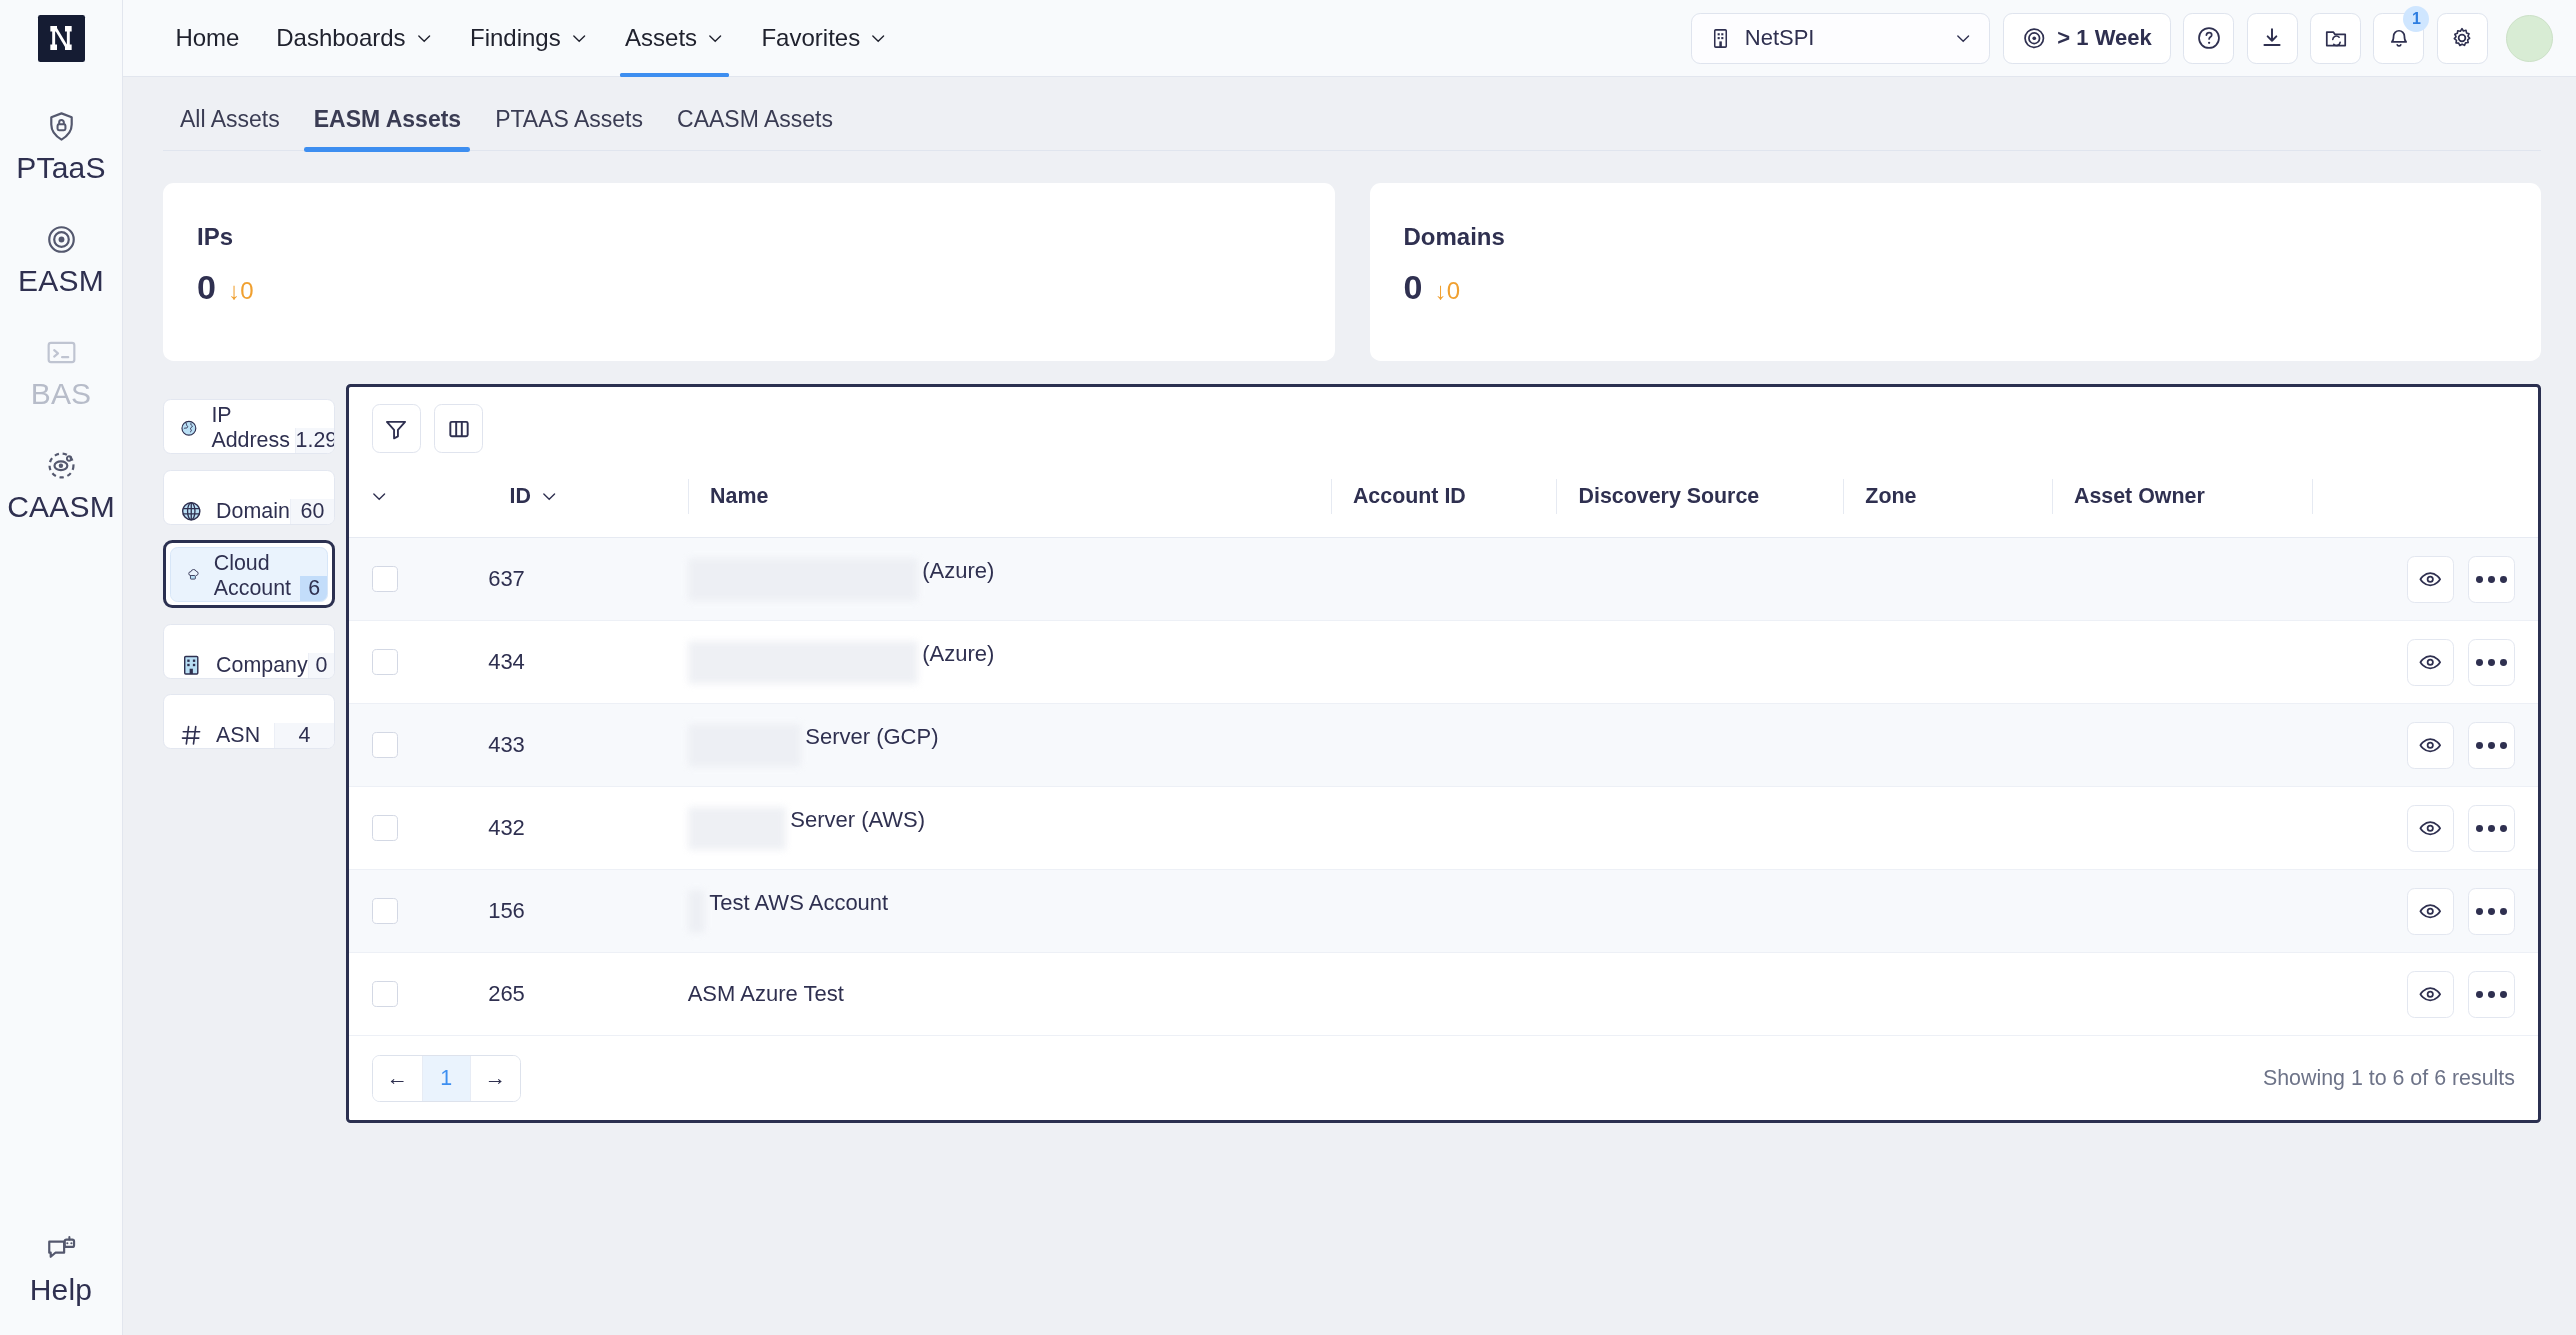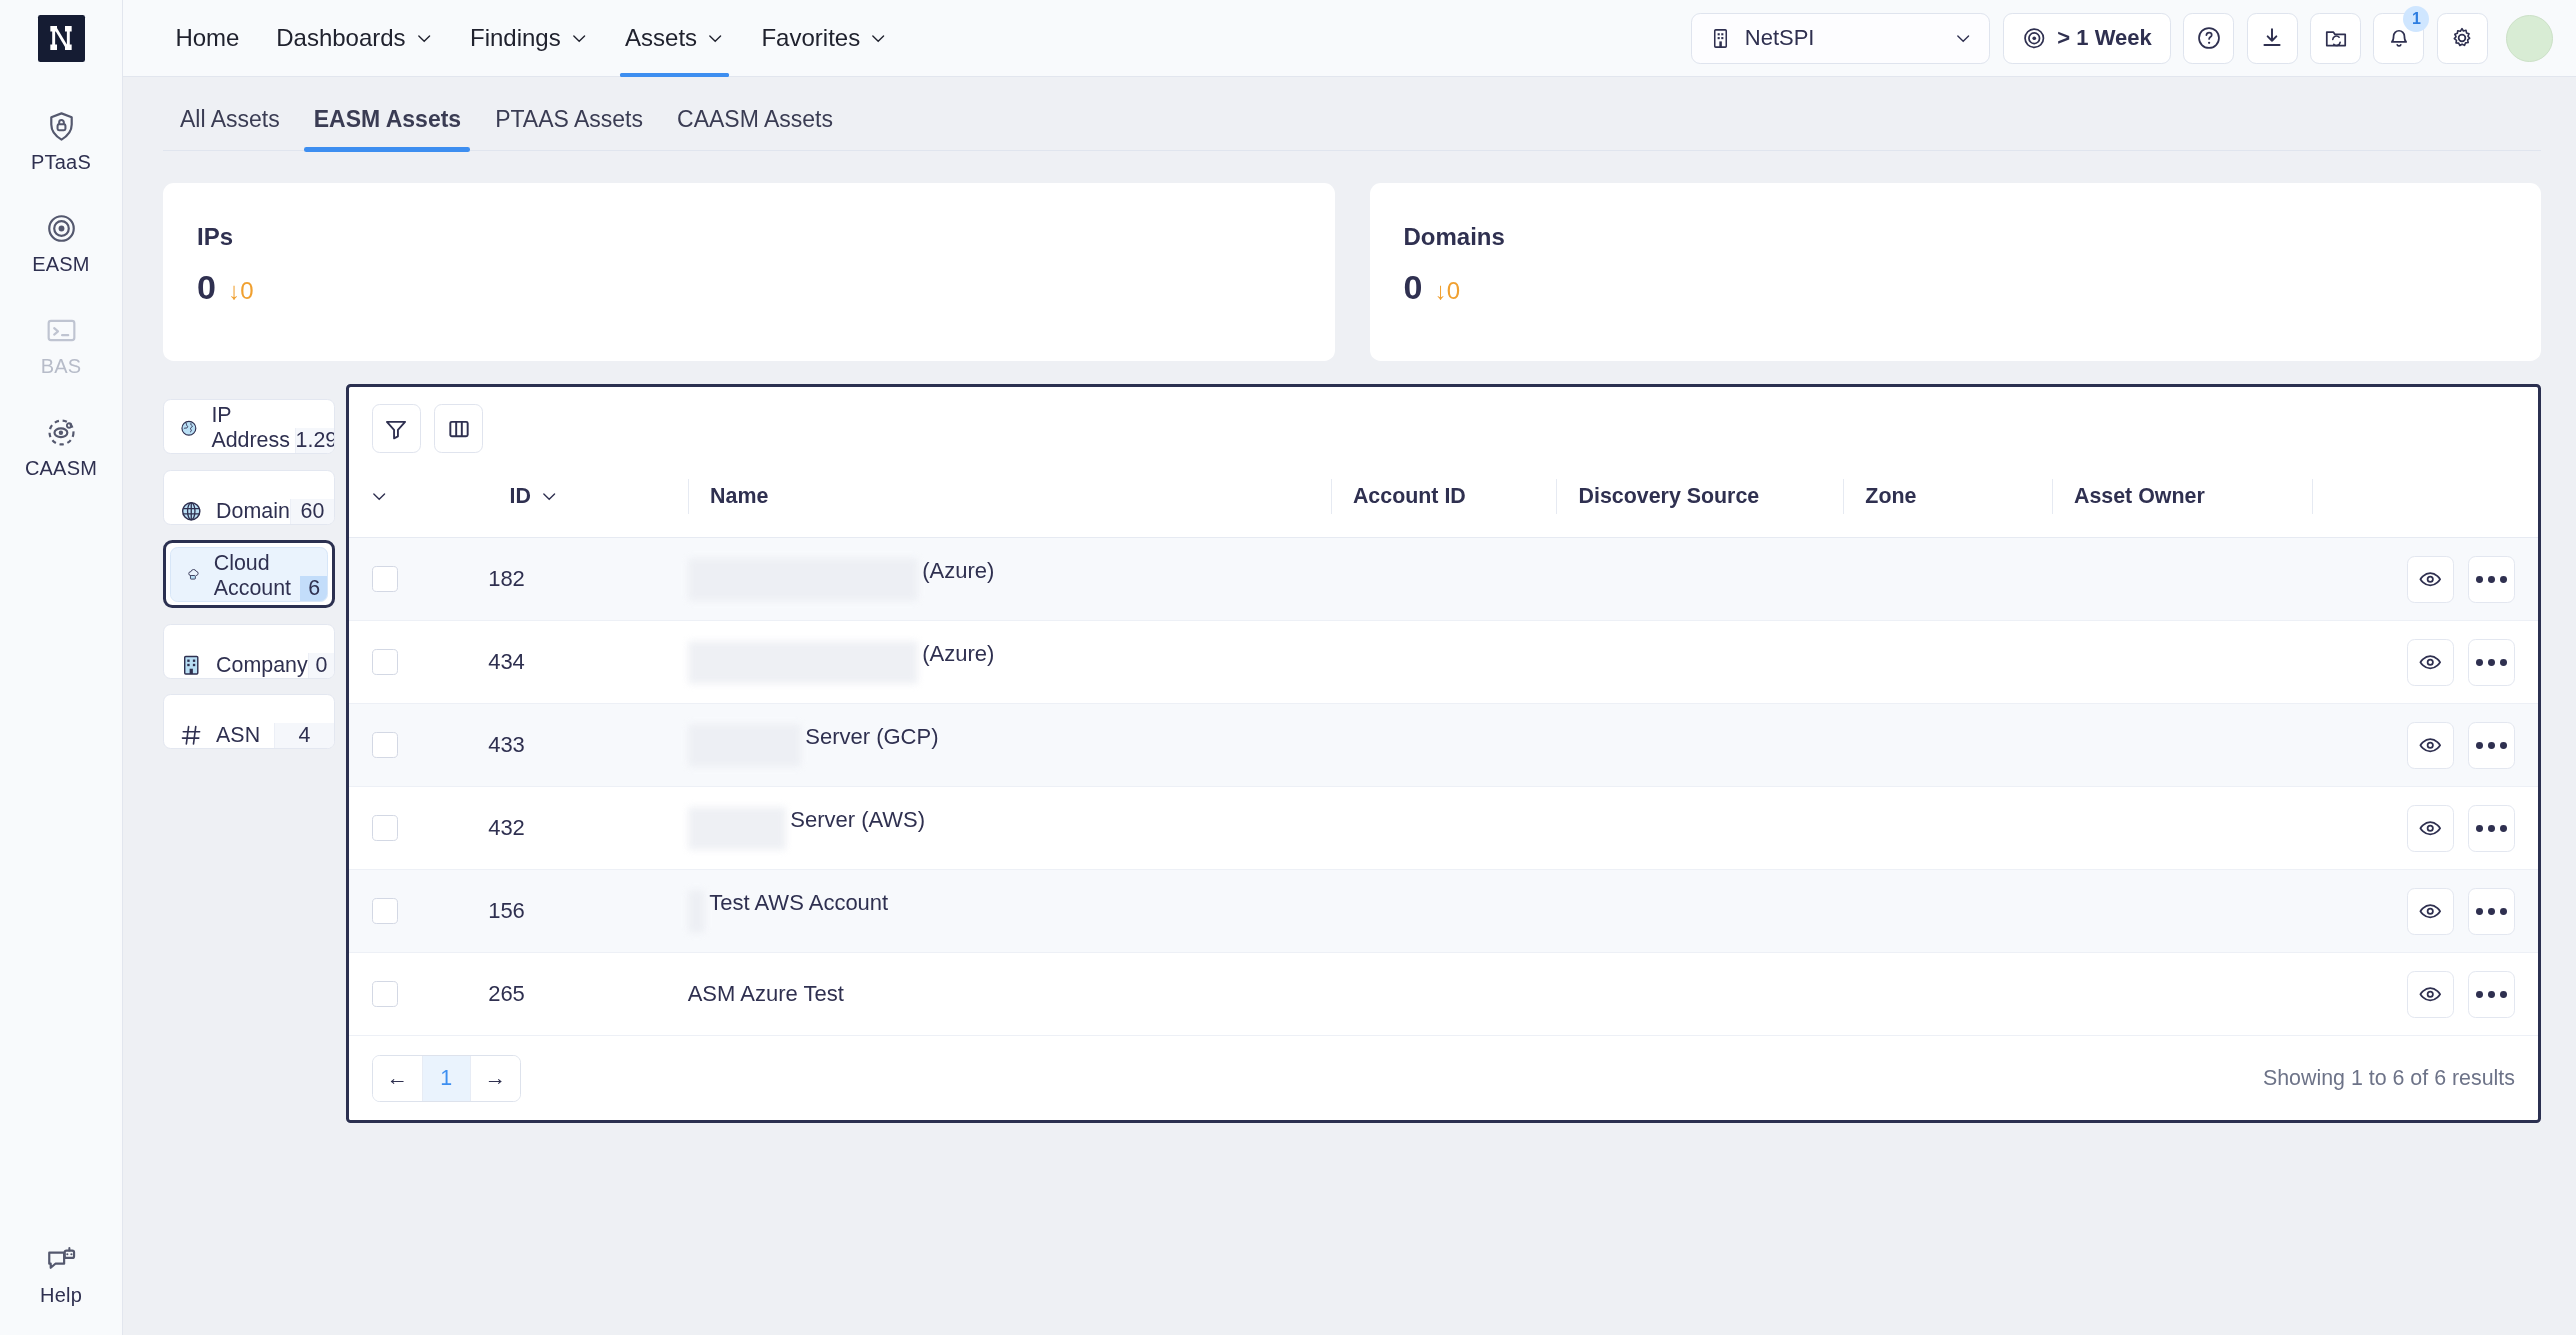--- a/index.html
+++ b/index.html
@@ -67,21 +67,21 @@
   
   .body-row { display: flex; flex: 1; min-height: 0; }
   .sidebar {
     width: 123px; background: #f8fafc; border-right: 0.8px solid #e2e6ee;
     display: flex; flex-direction: column; align-items: center; padding-top: 32px; flex: 0 0 123px;
   }
   .side-item {
     width: 123px; display: flex; flex-direction: column; align-items: center; gap: 6.9px;
     margin-bottom: 37px; cursor: pointer; color: #2f3050;
   }
-  .side-item .lbl { font-size: 20px; letter-spacing: 0.2px; }
+  .side-item .lbl { font-size: 30px; letter-spacing: 0.2px; }
   .side-item.disabled { color: #b7bcc9; cursor: default; }
   .side-bottom { margin-top: auto; margin-bottom: 27.6px; }
 
   .content { flex: 1; min-width: 0; padding: 0 35px 0 40px; overflow: hidden; }
   .page-head { display: flex; align-items: flex-start; padding-top: 35px; }
   .page-title { font-size: 35px; font-weight: bold; letter-spacing: 0.2px; }
   .add-btn {
     margin-left: auto; background: #4a9af5; color: #fff; border: none; border-radius: 7.7px;
     height: 52px; padding: 0 26px; font-size: 23px; font-weight: bold; cursor: pointer;
     font-family: "Liberation Sans", sans-serif;
@@ -521,21 +521,21 @@
                 <th>
                   <div class="th-inner"></div>
                 </th>
               </tr>
             </thead>
             <tbody>
               <tr class="alt">
                 <td>
                     <div class="cb"></div>
                   </td>
-                <td>182</td>
+                <td>637</td>
                 <td>
                   <div class="name-cell">
                     <span class="redact" style="width:230px"></span>
                     <span>(Azure)</span>
                   </div>
                 </td>
                 <td></td>
                 <td></td>
                 <td></td>
                 <td></td>

